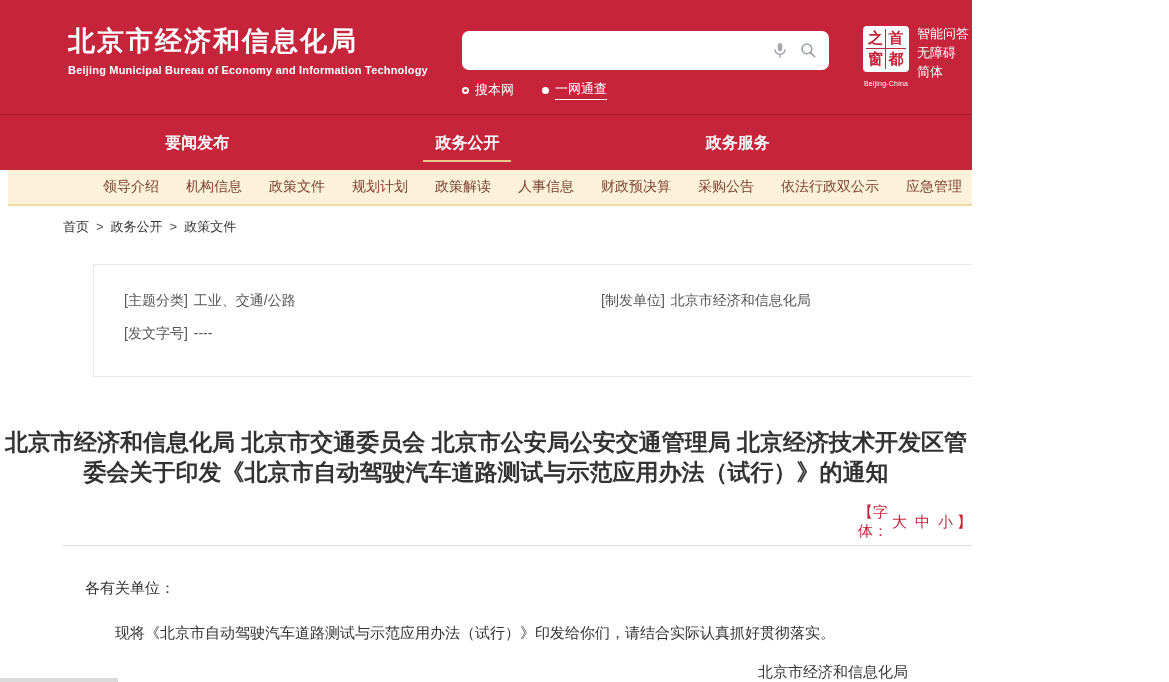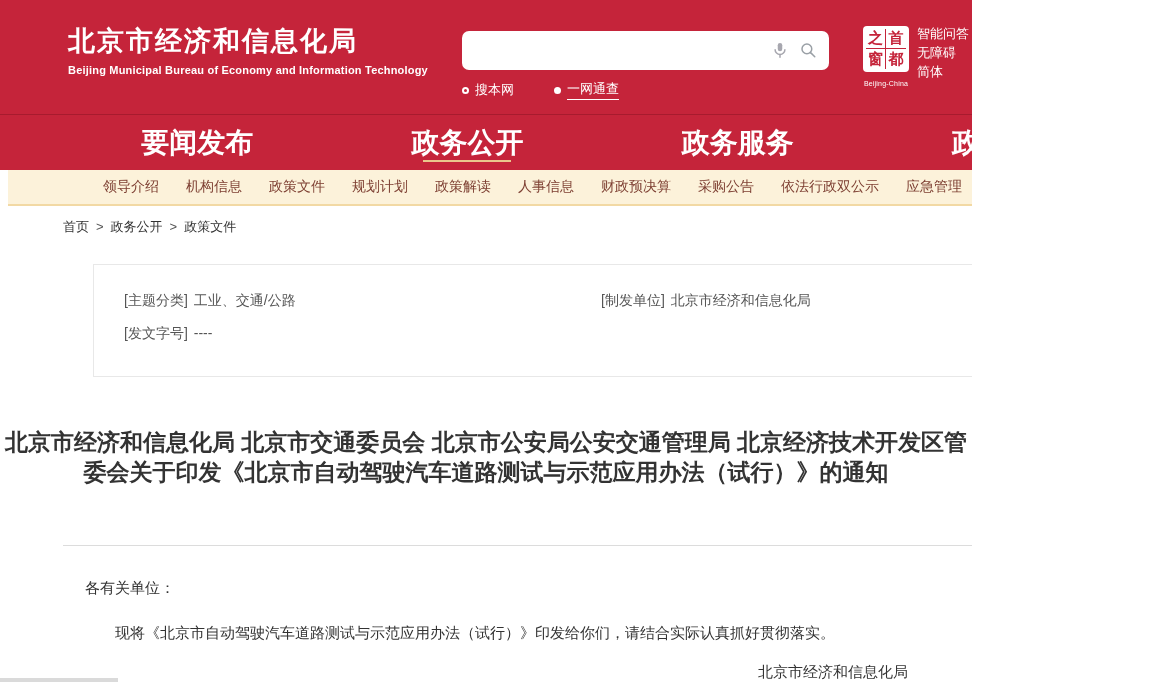--- a/index.html
+++ b/index.html
@@ -20,38 +20,38 @@
   }
   
   .header{position:absolute;top:0;left:0;width:1169px;height:115px;background:var(--red);}
   .brand{position:absolute;left:68px;top:24px;color:#fff;}
   .brand-title{font-size:27px;font-weight:bold;letter-spacing:2px;line-height:34px;}
   .brand-subtitle{font-size:11px;font-weight:bold;margin-top:6px;letter-spacing:.2px;}
   .search-box{position:absolute;left:462px;top:31px;width:367px;height:39px;background:#fff;border-radius:7px;}
   .search-input{position:absolute;left:12px;top:0;width:280px;height:39px;border:none;outline:none;background:transparent;font-size:14px;font-family:"Liberation Sans",sans-serif;}
   .mic-icon{position:absolute;right:40px;top:10px;width:18px;height:18px;color:#A7A7AF;cursor:pointer;}
   .mag-icon{position:absolute;right:12px;top:10px;width:18px;height:18px;color:var(--icon-gray);cursor:pointer;}
-  .scope-row{position:absolute;left:462px;top:80px;display:flex;align-items:center;gap:40px;color:#fff;font-size:13px;}
+  .scope-row{position:absolute;left:462px;top:80px;display:flex;align-items:center;gap:28px;color:#fff;font-size:13px;}
   .scope-option{display:flex;align-items:center;gap:6px;cursor:pointer;}
   .radio{width:7px;height:7px;border-radius:50%;border:2px solid #fff;display:inline-block;}
   .radio.filled{background:#fff;}
   .scope-option .u{border-bottom:1px solid #fff;padding-bottom:1px;}
   .cw-logo{position:absolute;left:860px;top:26px;width:52px;text-align:center;text-decoration:none;cursor:pointer;display:block;}
   .cw-grid{width:46px;height:46px;background:#fff;border-radius:4px;margin:0 auto;display:grid;grid-template-columns:1fr 1fr;grid-template-rows:1fr 1fr;padding:3px;}
   .cw-grid span{display:flex;align-items:center;justify-content:center;color:var(--red);font-family:"DejaVu Serif","Liberation Serif",serif;font-weight:bold;font-size:15px;line-height:1;}
   .cw-grid span:nth-child(1),.cw-grid span:nth-child(3){border-right:1px solid var(--red);}
   .cw-grid span:nth-child(1),.cw-grid span:nth-child(2){border-bottom:1px solid var(--red);}
   .cw-caption{color:#fff;font-size:7px;margin-top:3px;letter-spacing:.2px;}
   .util-links{position:absolute;left:917px;top:27px;display:flex;}
   .util-col{display:flex;flex-direction:column;gap:6px;}
   .util-col.c1{width:113px;}
   .util-links a{color:#fff;font-size:13px;line-height:13px;text-decoration:none;cursor:pointer;white-space:nowrap;}
   
   .mainnav{position:absolute;top:114px;left:0;width:1169px;height:56px;background:var(--red);border-top:1px solid rgba(80,0,12,.25);display:flex;padding:0 26px 0 62px;}
-  .nav-item{flex:1;text-align:center;color:#fff;font-size:28px;font-weight:bold;line-height:55px;position:relative;cursor:pointer;text-decoration:none;}
+  .nav-item{flex:1;text-align:center;color:#fff;font-size:16px;font-weight:bold;line-height:55px;position:relative;cursor:pointer;text-decoration:none;}
   .nav-item.active::after{content:"";position:absolute;left:50%;transform:translateX(-50%);bottom:8px;width:88px;height:2px;background:var(--gold);}
   
   .subnav{position:absolute;top:170px;left:8px;width:1169px;height:36px;background:var(--subnav-bg);border-bottom:2px solid var(--subnav-border);display:flex;align-items:center;gap:27px;padding-left:95px;}
   .subnav a{color:var(--subnav-text);font-size:14px;text-decoration:none;cursor:pointer;white-space:nowrap;}
   
   .breadcrumb{position:absolute;top:218px;left:63px;font-size:13px;color:var(--ink);}
   .breadcrumb a{color:var(--ink);text-decoration:none;cursor:pointer;}
   .breadcrumb .sep{margin:0 7px;color:#555;}
   
   .meta-box{position:absolute;top:264px;left:93px;width:1024px;height:113px;border:1px solid #E8E8E8;display:grid;grid-template-columns:477px 1fr;align-content:start;row-gap:12px;padding:25px 0 0 30px;font-size:14px;color:var(--meta-ink);}
@@ -160,20 +160,37 @@
     <div class="meta-cell">
       <span>[制发单位]</span><span class="val">北京市经济和信息化局</span>
     </div>
     <div class="meta-cell">
       <span>[发文字号]</span><span class="val">----</span>
     </div>
   </div>
 
   <h1 class="title">北京市经济和信息化局 北京市交通委员会 北京市公安局公安交通管理局 北京经济技术开发区管委会关于印发《北京市自动驾驶汽车道路测试与示范应用办法（试行）》的通知</h1>
 
+  <div class="tools">
+    <span class="font-tool">
+      <span>【字体：</span>
+      <span class="font-size-btn">大</span>
+      <span class="font-size-btn">中</span>
+      <span class="font-size-btn">小</span>
+      <span>】</span>
+    </span>
+    <span class="print-btn">
+      <svg viewBox="0 0 24 24" width="18" height="18" fill="none" stroke="currentColor" stroke-width="2" stroke-linejoin="round">
+        <path d="M7 9V3h10v6"></path>
+        <rect x="3.5" y="9" width="17" height="8" rx="1"></rect>
+        <rect x="7" y="13.5" width="10" height="7.5" fill="#ffffff"></rect>
+      </svg>
+      <span>打印</span>
+    </span>
+  </div>
 
   <hr class="divider">
 
   <p class="salutation">各有关单位：</p>
   <p class="paragraph">现将《北京市自动驾驶汽车道路测试与示范应用办法（试行）》印发给你们，请结合实际认真抓好贯彻落实。</p>
   <p class="signature">北京市经济和信息化局</p>
 
   <div class="bottom-fragment"></div>
 </div>
 

